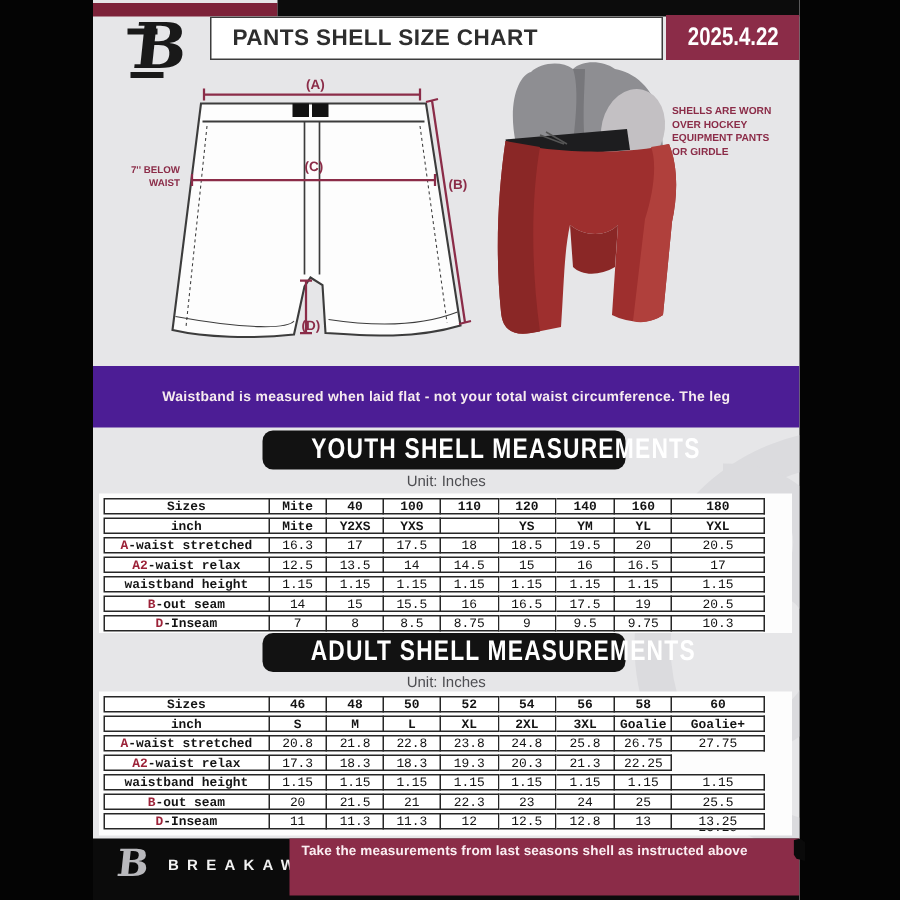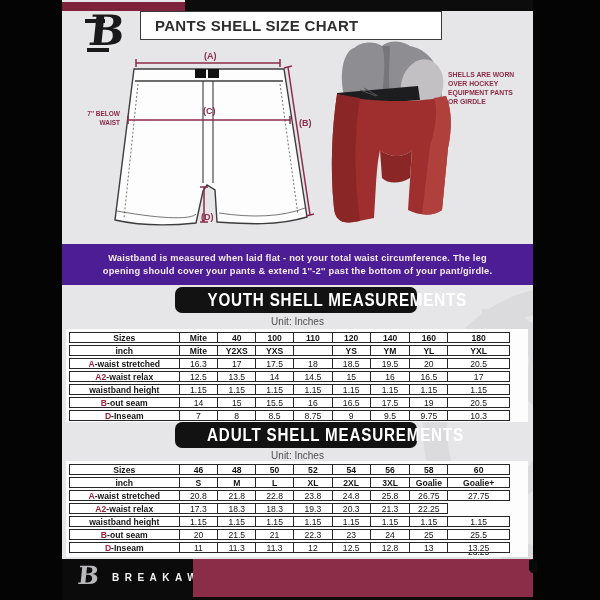--- a/index.html
+++ b/index.html
@@ -37,21 +37,21 @@
 
   
   .section-title{position:absolute;left:113px;width:242px;height:26px;background:#121212;
                  border-radius:7px;text-align:center;line-height:26px;}
   .section-title span{color:#fff;font-size:19px;font-weight:700;letter-spacing:1px;}
   .unit{position:absolute;left:0;width:471px;text-align:center;font-size:10px;color:#4e4e52;font-weight:500;}
 
   
   .panel{position:absolute;left:4px;width:462px;background:#fdfdfd;}
   .m-table{position:absolute;left:7px;width:441px;display:flex;flex-direction:column;gap:1.7px;}
-  .t-row{display:flex;height:11.3px;}
+  .t-row{display:flex;height:11.3px;font-family:Liberation Mono, monospace;}
   .t-cell{box-sizing:border-box;border:1px solid #262626;border-left:none;background:#fff;
           display:flex;align-items:center;justify-content:center;font-size:8.6px;color:#141414;}
   .t-cell.first{border-left:1px solid #262626;}
   .t-cell.hdr,.t-cell.lbl{font-weight:700;}
   .prefix{color:#9c2238;}
 
   
   .footer-bar{position:absolute;left:0;top:559px;width:471px;height:41px;background:#0b0b0b;}
   .footer-logo{position:absolute;left:16px;top:2px;font-family:"DejaVu Serif",serif;font-weight:700;
                font-size:25px;color:#b9b9bd;transform:skewX(-6deg);}
@@ -74,20 +74,23 @@
     <div class="strip-maroon"></div>
     <div class="strip-black"></div>
 
     <div class="logo">
       <span class="b">B</span>
       <span class="bar1"></span>
       <span class="bar2"></span>
     </div>
     <div class="title-box">
       <span>PANTS SHELL SIZE CHART</span>
+    </div>
+    <div class="date-box">
+      <span class="condensed">2025.4.22</span>
     </div>
 
     <svg style="left:50px;top:48px" width="208" height="190" viewBox="0 0 208 190">
       <g fill="none" stroke="#3c3c3c" stroke-width="1.4">
         <path d="M22,21 L172,21 L195,169 C165,178 135,176 105,174 L103,142 L95,137 L91,143 L84,175 C56,178 25,177 3,172 Z" fill="#fdfdfd"></path>
         <path d="M23,33 L171,33"></path>
         <path d="M91,33 L91,135 M101,33 L101,135" stroke-width="1.1"></path>
         <path d="M26,36 L12,170" stroke-width=".7" stroke-dasharray="2,2"></path>
         <path d="M168,36 L186,167" stroke-width=".7" stroke-dasharray="2,2"></path>
         <path d="M5,163 C55,172 80,171 84,166" stroke-width=".7"></path>
@@ -124,21 +127,20 @@
     </svg>
     <div class="photo-caption">
       <div>SHELLS ARE WORN</div>
       <div>OVER HOCKEY</div>
       <div>EQUIPMENT PANTS</div>
       <div>OR GIRDLE</div>
     </div>
 
     <div class="banner">
       <div>Waistband is measured when laid flat - not your total waist circumference. The leg</div>
-      <div>opening should cover your pants &amp; extend 1''-2'' past the bottom of your pant/girdle.</div>
     </div>
 
     <svg style="left:300px;top:280px" width="171" height="300" viewBox="0 0 171 300">
       <circle cx="205" cy="150" r="132" fill="none" stroke="#dbdbde" stroke-width="24"></circle>
       <path d="M120,40 C170,40 190,70 170,110 C200,130 200,190 150,210" fill="none" stroke="#dbdbde" stroke-width="22"></path>
     </svg>
 
     <div class="section-title" style="top:287px">
       <span class="condensed">YOUTH SHELL MEASUREMENTS</span>
     </div>
@@ -306,18 +308,19 @@
           <div class="t-cell" style="width: 40px;">12.8</div>
           <div class="t-cell" style="width: 38px;">13</div>
           <div class="t-cell" style="width: 62px;">13.25</div>
         </div>
       </div>
 
     <div class="footer-bar">
       <div class="footer-logo">B</div>
       <div class="footer-brand">BREAKAWAY</div>
       <div class="footer-note">
+        <div>Take the measurements from last seasons shell as instructed above</div>
       </div>
     </div>
   </div>
 
   <div class="cursor"></div>
 </div>
 
 </body></html>

